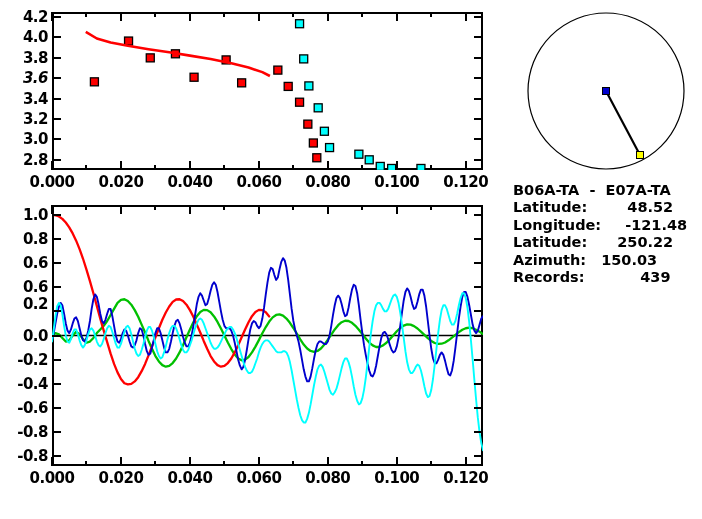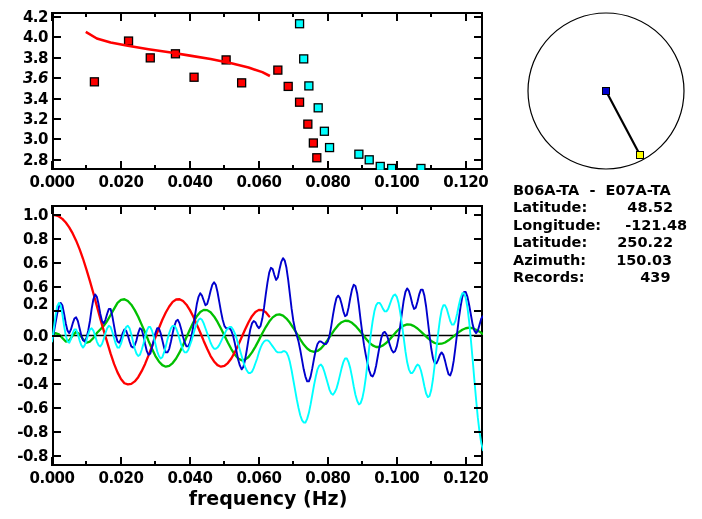--- a/index.html
+++ b/index.html
@@ -219,34 +219,33 @@
       <div class="ylab" style="left: 2px; top: 213px; width: 46px;">-0.6</div>
       <div class="ylab" style="left: 2px; top: 188.833px; width: 46px;">-0.4</div>
       <div class="ylab" style="left: 2px; top: 164.667px; width: 46px;">-0.2</div>
       <div class="ylab" style="left: 2px; top: 140.5px; width: 46px; text-align: right;">0.0</div>
       <div class="ylab" style="left: 2px; top: 109px; width: 46px;">0.2</div>
       <div class="ylab" style="left: 2px; top: 92.1667px; width: 46px;">0.6</div>
       <div class="ylab" style="left: 2px; top: 68px; width: 46px;">0.6</div>
       <div class="ylab" style="left: 2px; top: 43.8333px; width: 46px;">0.8</div>
       <div class="ylab" style="left: 2px; top: 19.6667px; width: 46px;">1.0</div>
     </div>
-  <div class="axis-title" style="left:268px;top:292px;">frequency  (Hz)</div>
 </div>
 
 <div class="panel" style="left:500px;top:0;width:202px;height:185px;">
   <svg width="202" height="185">
     <circle cx="106" cy="91" r="78" fill="none" stroke="#000000" stroke-width="1.2"></circle>
     <line x1="106" y1="91" x2="140" y2="155" stroke="#000000" stroke-width="2.2"></line>
     <rect x="102.5" y="87.5" width="7" height="7" fill="#0000CD" stroke="#000" stroke-width="1"></rect>
     <rect x="136.5" y="151.5" width="7" height="7" fill="#FFFF00" stroke="#000" stroke-width="1"></rect>
   </svg>
 </div>
 
 <div class="panel" style="left:500px;top:182px;width:202px;height:120px;">
   <div class="info" style="left:13px;top:0px;">B06A-TA  -  E07A-TA</div>
   <div id="info-rows">
       <div class="info" style="left: 13px; top: 17.4px;"><span>Latitude:</span><span style="display: inline-block; min-width: 86px; text-align: right;">48.52</span></div>
       <div class="info" style="left: 13px; top: 34.8px;"><span>Longitude:</span><span style="display: inline-block; min-width: 86px; text-align: right;">-121.48</span></div>
       <div class="info" style="left: 13px; top: 52.2px;"><span>Latitude:</span><span style="display: inline-block; min-width: 86px; text-align: right;">250.22</span></div>
-      <div class="info" style="left: 13px; top: 69.6px;"><span>Azimuth:</span><span style="display: inline-block; min-width: 86px; text-align: right;">150.03</span></div>
+      <div class="info" style="left: 13px; top: 69.6px;"><span>Azimuth:</span><span style="display: inline-block; min-width: 86px; text-align: center;">150.03</span></div>
       <div class="info" style="left: 13px; top: 87px;"><span>Records:</span><span style="display: inline-block; min-width: 86px; text-align: right;">439</span></div>
     </div>
 </div>
 
 </body></html>

